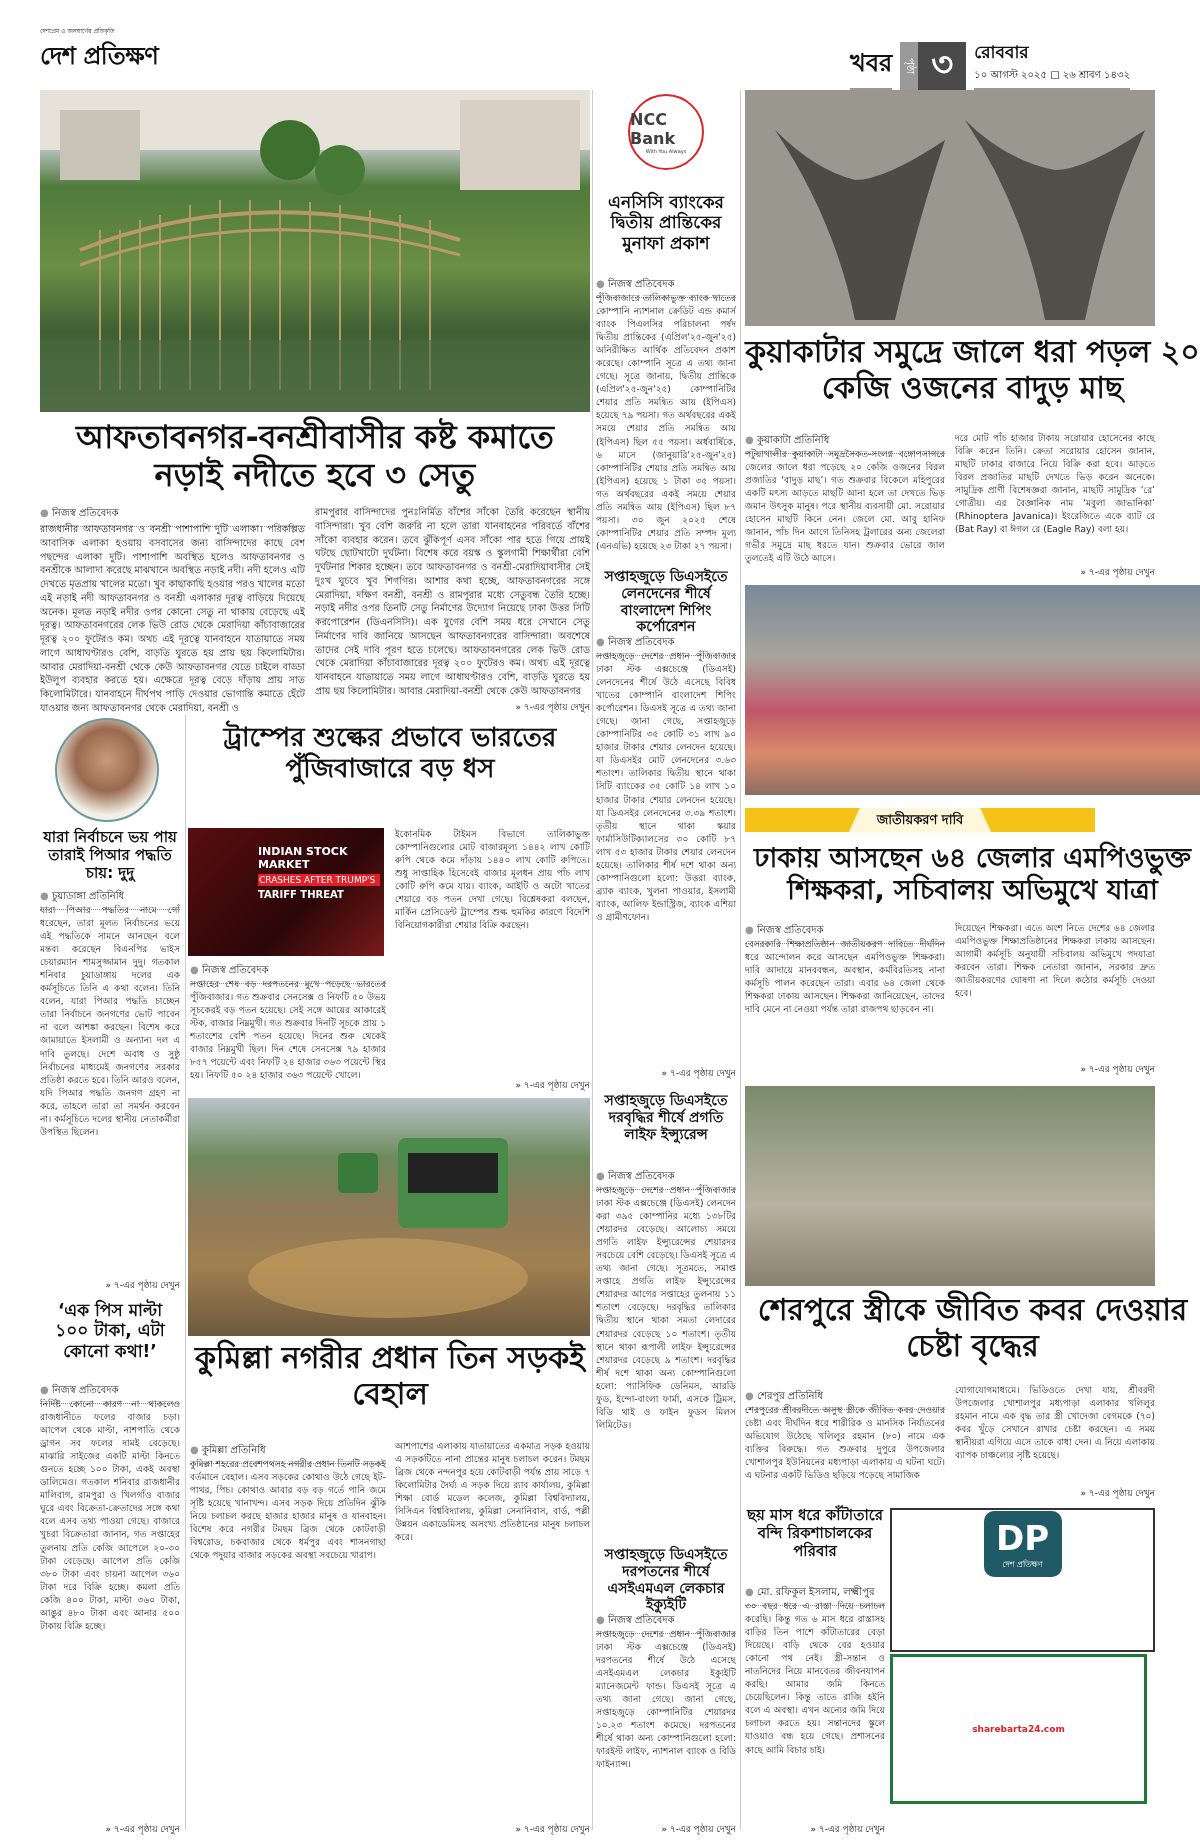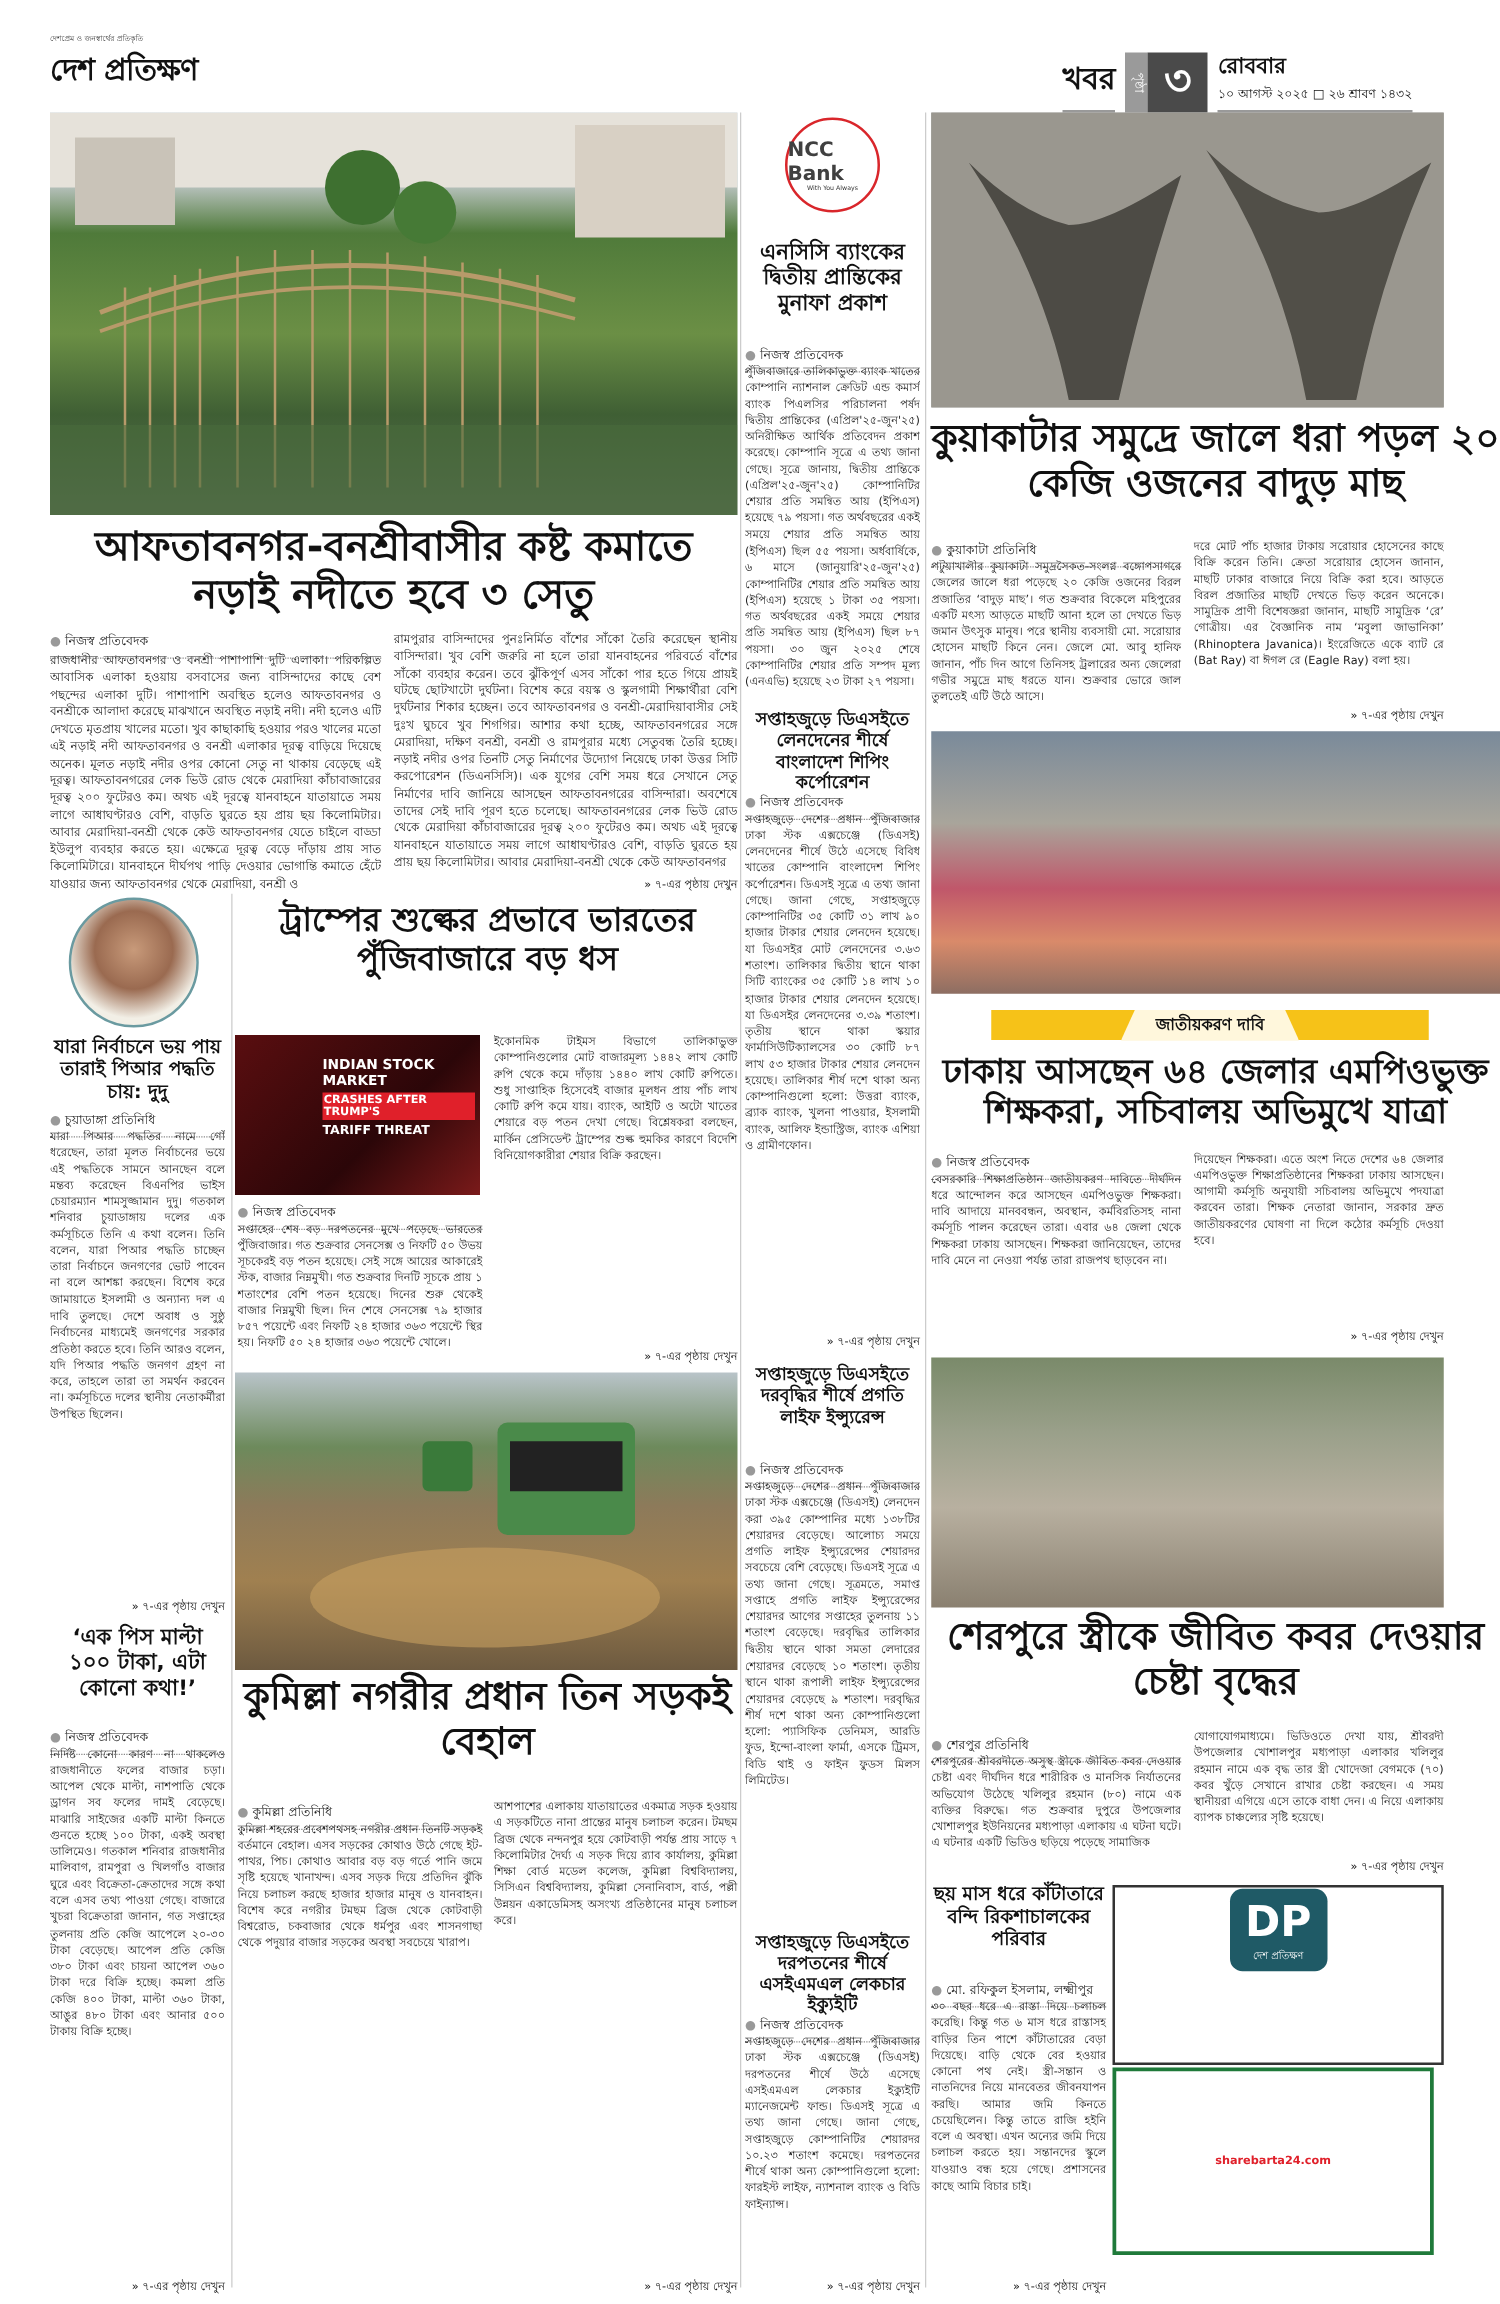--- a/index.html
+++ b/index.html
@@ -109,39 +109,39 @@
     <path d="M220 30 Q280 120 300 230 L340 230 Q360 130 400 40 Q340 80 310 80 Q260 70 220 30Z" fill="#514f48"></path>
   </svg>
 </div>
 <div class="abs hl" style="left:745px;top:334px;width:455px;font-size:30px;">কুয়াকাটার সমুদ্রে জালে ধরা পড়ল ২০ কেজি ওজনের বাদুড় মাছ</div>
 <div class="abs byline" style="left:745px;top:432px;width:200px;">কুয়াকাটা প্রতিনিধি</div>
 <div class="abs body-text" style="left:745px;top:448px;width:200px;height:120px;overflow:hidden;font-size:9px;">পটুয়াখালীর কুয়াকাটা সমুদ্রসৈকত-সংলগ্ন বঙ্গোপসাগরে জেলের জালে ধরা পড়েছে ২০ কেজি ওজনের বিরল প্রজাতির ‘বাদুড় মাছ’। গত শুক্রবার বিকেলে মহিপুরের একটি মৎস্য আড়তে মাছটি আনা হলে তা দেখতে ভিড় জমান উৎসুক মানুষ। পরে স্থানীয় ব্যবসায়ী মো. সরোয়ার হোসেন মাছটি কিনে নেন। জেলে মো. আবু হানিফ জানান, পাঁচ দিন আগে তিনিসহ ট্রলারের অন্য জেলেরা গভীর সমুদ্রে মাছ ধরতে যান। শুক্রবার ভোরে জাল তুলতেই এটি উঠে আসে।</div>
 <div class="abs body-text" style="left:955px;top:432px;width:200px;height:130px;overflow:hidden;font-size:9px;">দরে মোট পাঁচ হাজার টাকায় সরোয়ার হোসেনের কাছে বিক্রি করেন তিনি। ক্রেতা সরোয়ার হোসেন জানান, মাছটি ঢাকার বাজারে নিয়ে বিক্রি করা হবে। আড়তে বিরল প্রজাতির মাছটি দেখতে ভিড় করেন অনেকে। সামুদ্রিক প্রাণী বিশেষজ্ঞরা জানান, মাছটি সামুদ্রিক ‘রে’ গোত্রীয়। এর বৈজ্ঞানিক নাম ‘মবুলা জাভানিকা’ (Rhinoptera Javanica)। ইংরেজিতে একে ব্যাট রে (Bat Ray) বা ঈগল রে (Eagle Ray) বলা হয়।</div>
 <div class="abs cont" style="left:1035px;top:565px;width:120px;">৭-এর পৃষ্ঠায় দেখুন</div>
 
 <div class="abs photo" style="left:745px;top:585px;width:455px;height:210px;background:linear-gradient(180deg,#7a8a9a 0%,#a9a59b 35%,#c0576a 60%,#d98a6a 80%,#8d6e62 100%);"></div>
-<div class="abs banner" style="left:745px;top:808px;width:350px;height:24px;margin-left:48px;">
+<div class="abs banner" style="left:745px;top:808px;width:350px;height:24px;">
   <span>জাতীয়করণ দাবি</span>
 </div>
 <div class="abs hl" style="left:745px;top:842px;width:455px;font-size:27px;">ঢাকায় আসছেন ৬৪ জেলার এমপিওভুক্ত শিক্ষকরা, সচিবালয় অভিমুখে যাত্রা</div>
 <div class="abs byline" style="left:745px;top:922px;width:200px;">নিজস্ব প্রতিবেদক</div>
 <div class="abs body-text" style="left:745px;top:938px;width:200px;height:140px;overflow:hidden;font-size:9px;">বেসরকারি শিক্ষাপ্রতিষ্ঠান জাতীয়করণ দাবিতে দীর্ঘদিন ধরে আন্দোলন করে আসছেন এমপিওভুক্ত শিক্ষকরা। দাবি আদায়ে মানববন্ধন, অবস্থান, কর্মবিরতিসহ নানা কর্মসূচি পালন করেছেন তারা। এবার ৬৪ জেলা থেকে শিক্ষকরা ঢাকায় আসছেন। শিক্ষকরা জানিয়েছেন, তাদের দাবি মেনে না নেওয়া পর্যন্ত তারা রাজপথ ছাড়বেন না।</div>
 <div class="abs body-text" style="left:955px;top:922px;width:200px;height:135px;overflow:hidden;font-size:9px;">দিয়েছেন শিক্ষকরা। এতে অংশ নিতে দেশের ৬৪ জেলার এমপিওভুক্ত শিক্ষাপ্রতিষ্ঠানের শিক্ষকরা ঢাকায় আসছেন। আগামী কর্মসূচি অনুযায়ী সচিবালয় অভিমুখে পদযাত্রা করবেন তারা। শিক্ষক নেতারা জানান, সরকার দ্রুত জাতীয়করণের ঘোষণা না দিলে কঠোর কর্মসূচি দেওয়া হবে।</div>
 <div class="abs cont" style="left:1035px;top:1062px;width:120px;">৭-এর পৃষ্ঠায় দেখুন</div>
 
 <div class="abs photo" style="left:55px;top:718px;width:104px;height:104px;border-radius:50%;border:2px solid #6a9aa0;background:radial-gradient(circle at 50% 40%,#c89a7a 0%,#9a6a50 40%,#f2efe6 70%);"></div>
 <div class="abs hl" style="left:40px;top:828px;width:140px;font-size:15px;">যারা নির্বাচনে ভয় পায় তারাই পিআর পদ্ধতি চায়: দুদু</div>
 <div class="abs byline" style="left:40px;top:888px;width:140px;">চুয়াডাঙ্গা প্রতিনিধি</div>
 <div class="abs body-text" style="left:40px;top:904px;width:140px;height:370px;overflow:hidden;font-size:9px;">যারা পিআর পদ্ধতির নামে গোঁ ধরেছেন, তারা মূলত নির্বাচনের ভয়ে এই পদ্ধতিকে সামনে আনছেন বলে মন্তব্য করেছেন বিএনপির ভাইস চেয়ারম্যান শামসুজ্জামান দুদু। গতকাল শনিবার চুয়াডাঙ্গায় দলের এক কর্মসূচিতে তিনি এ কথা বলেন। তিনি বলেন, যারা পিআর পদ্ধতি চাচ্ছেন তারা নির্বাচনে জনগণের ভোট পাবেন না বলে আশঙ্কা করছেন। বিশেষ করে জামায়াতে ইসলামী ও অন্যান্য দল এ দাবি তুলছে। দেশে অবাধ ও সুষ্ঠু নির্বাচনের মাধ্যমেই জনগণের সরকার প্রতিষ্ঠা করতে হবে। তিনি আরও বলেন, যদি পিআর পদ্ধতি জনগণ গ্রহণ না করে, তাহলে তারা তা সমর্থন করবেন না। কর্মসূচিতে দলের স্থানীয় নেতাকর্মীরা উপস্থিত ছিলেন।</div>
 <div class="abs cont" style="left:40px;top:1278px;width:140px;">৭-এর পৃষ্ঠায় দেখুন</div>
 
 <div class="abs hl" style="left:190px;top:722px;width:400px;font-size:26px;">ট্রাম্পের শুল্কের প্রভাবে ভারতের পুঁজিবাজারে বড় ধস</div>
 <div class="abs photo" style="left:188px;top:828px;width:196px;height:128px;background:linear-gradient(135deg,#5a0e10 0%,#2b0608 60%,#7a1a1a 100%);padding:17px 4px 0 70px;">
   <div style="color:#fff;font-weight:bold;font-size:11px;">INDIAN STOCK MARKET</div>
-  <div style="color:#fff;background:#e0202a;font-weight:bold;font-size:9px;margin-top:3px;padding:1px;">CRASHES AFTER TRUMP'S</div>
+  <div style="color:#fff;background:#e0202a;font-weight:normal;font-size:9px;margin-top:3px;padding:1px;">CRASHES AFTER TRUMP'S</div>
   <div style="color:#fff;font-weight:bold;font-size:10px;margin-top:3px;">TARIFF THREAT</div>
 </div>
 <div class="abs byline" style="left:190px;top:962px;width:196px;">নিজস্ব প্রতিবেদক</div>
 <div class="abs body-text" style="left:190px;top:978px;width:196px;height:110px;overflow:hidden;font-size:9px;">সপ্তাহের শেষ বড় দরপতনের মুখে পড়েছে ভারতের পুঁজিবাজার। গত শুক্রবার সেনসেক্স ও নিফটি ৫০ উভয় সূচকেরই বড় পতন হয়েছে। সেই সঙ্গে আয়ের আকারেই স্টক, বাজার নিম্নমুখী। গত শুক্রবার দিনটি সূচকে প্রায় ১ শতাংশের বেশি পতন হয়েছে। দিনের শুরু থেকেই বাজার নিম্নমুখী ছিল। দিন শেষে সেনসেক্স ৭৯ হাজার ৮৫৭ পয়েন্টে এবং নিফটি ২৪ হাজার ৩৬৩ পয়েন্টে স্থির হয়। নিফটি ৫০ ২৪ হাজার ৩৬৩ পয়েন্টে খোলে।</div>
 <div class="abs body-text" style="left:395px;top:828px;width:195px;height:245px;overflow:hidden;font-size:9px;">ইকোনমিক টাইমস বিভাগে তালিকাভুক্ত কোম্পানিগুলোর মোট বাজারমূল্য ১৪৪২ লাখ কোটি রুপি থেকে কমে দাঁড়ায় ১৪৪০ লাখ কোটি রুপিতে। শুধু সাপ্তাহিক হিসেবেই বাজার মূলধন প্রায় পাঁচ লাখ কোটি রুপি কমে যায়। ব্যাংক, আইটি ও অটো খাতের শেয়ারে বড় পতন দেখা গেছে। বিশ্লেষকরা বলছেন, মার্কিন প্রেসিডেন্ট ট্রাম্পের শুল্ক হুমকির কারণে বিদেশি বিনিয়োগকারীরা শেয়ার বিক্রি করছেন।</div>
 <div class="abs cont" style="left:470px;top:1078px;width:120px;">৭-এর পৃষ্ঠায় দেখুন</div>
 
 <div class="abs photo" style="left:188px;top:1098px;width:402px;height:238px;background:linear-gradient(180deg,#b9c4c9 0%,#6d8a5c 25%,#8d7a5a 45%,#a08050 70%,#6d5a40 100%);">
   <svg width="402" height="238">
     <rect x="210" y="40" width="110" height="90" rx="8" fill="#4a8a4a"></rect>

